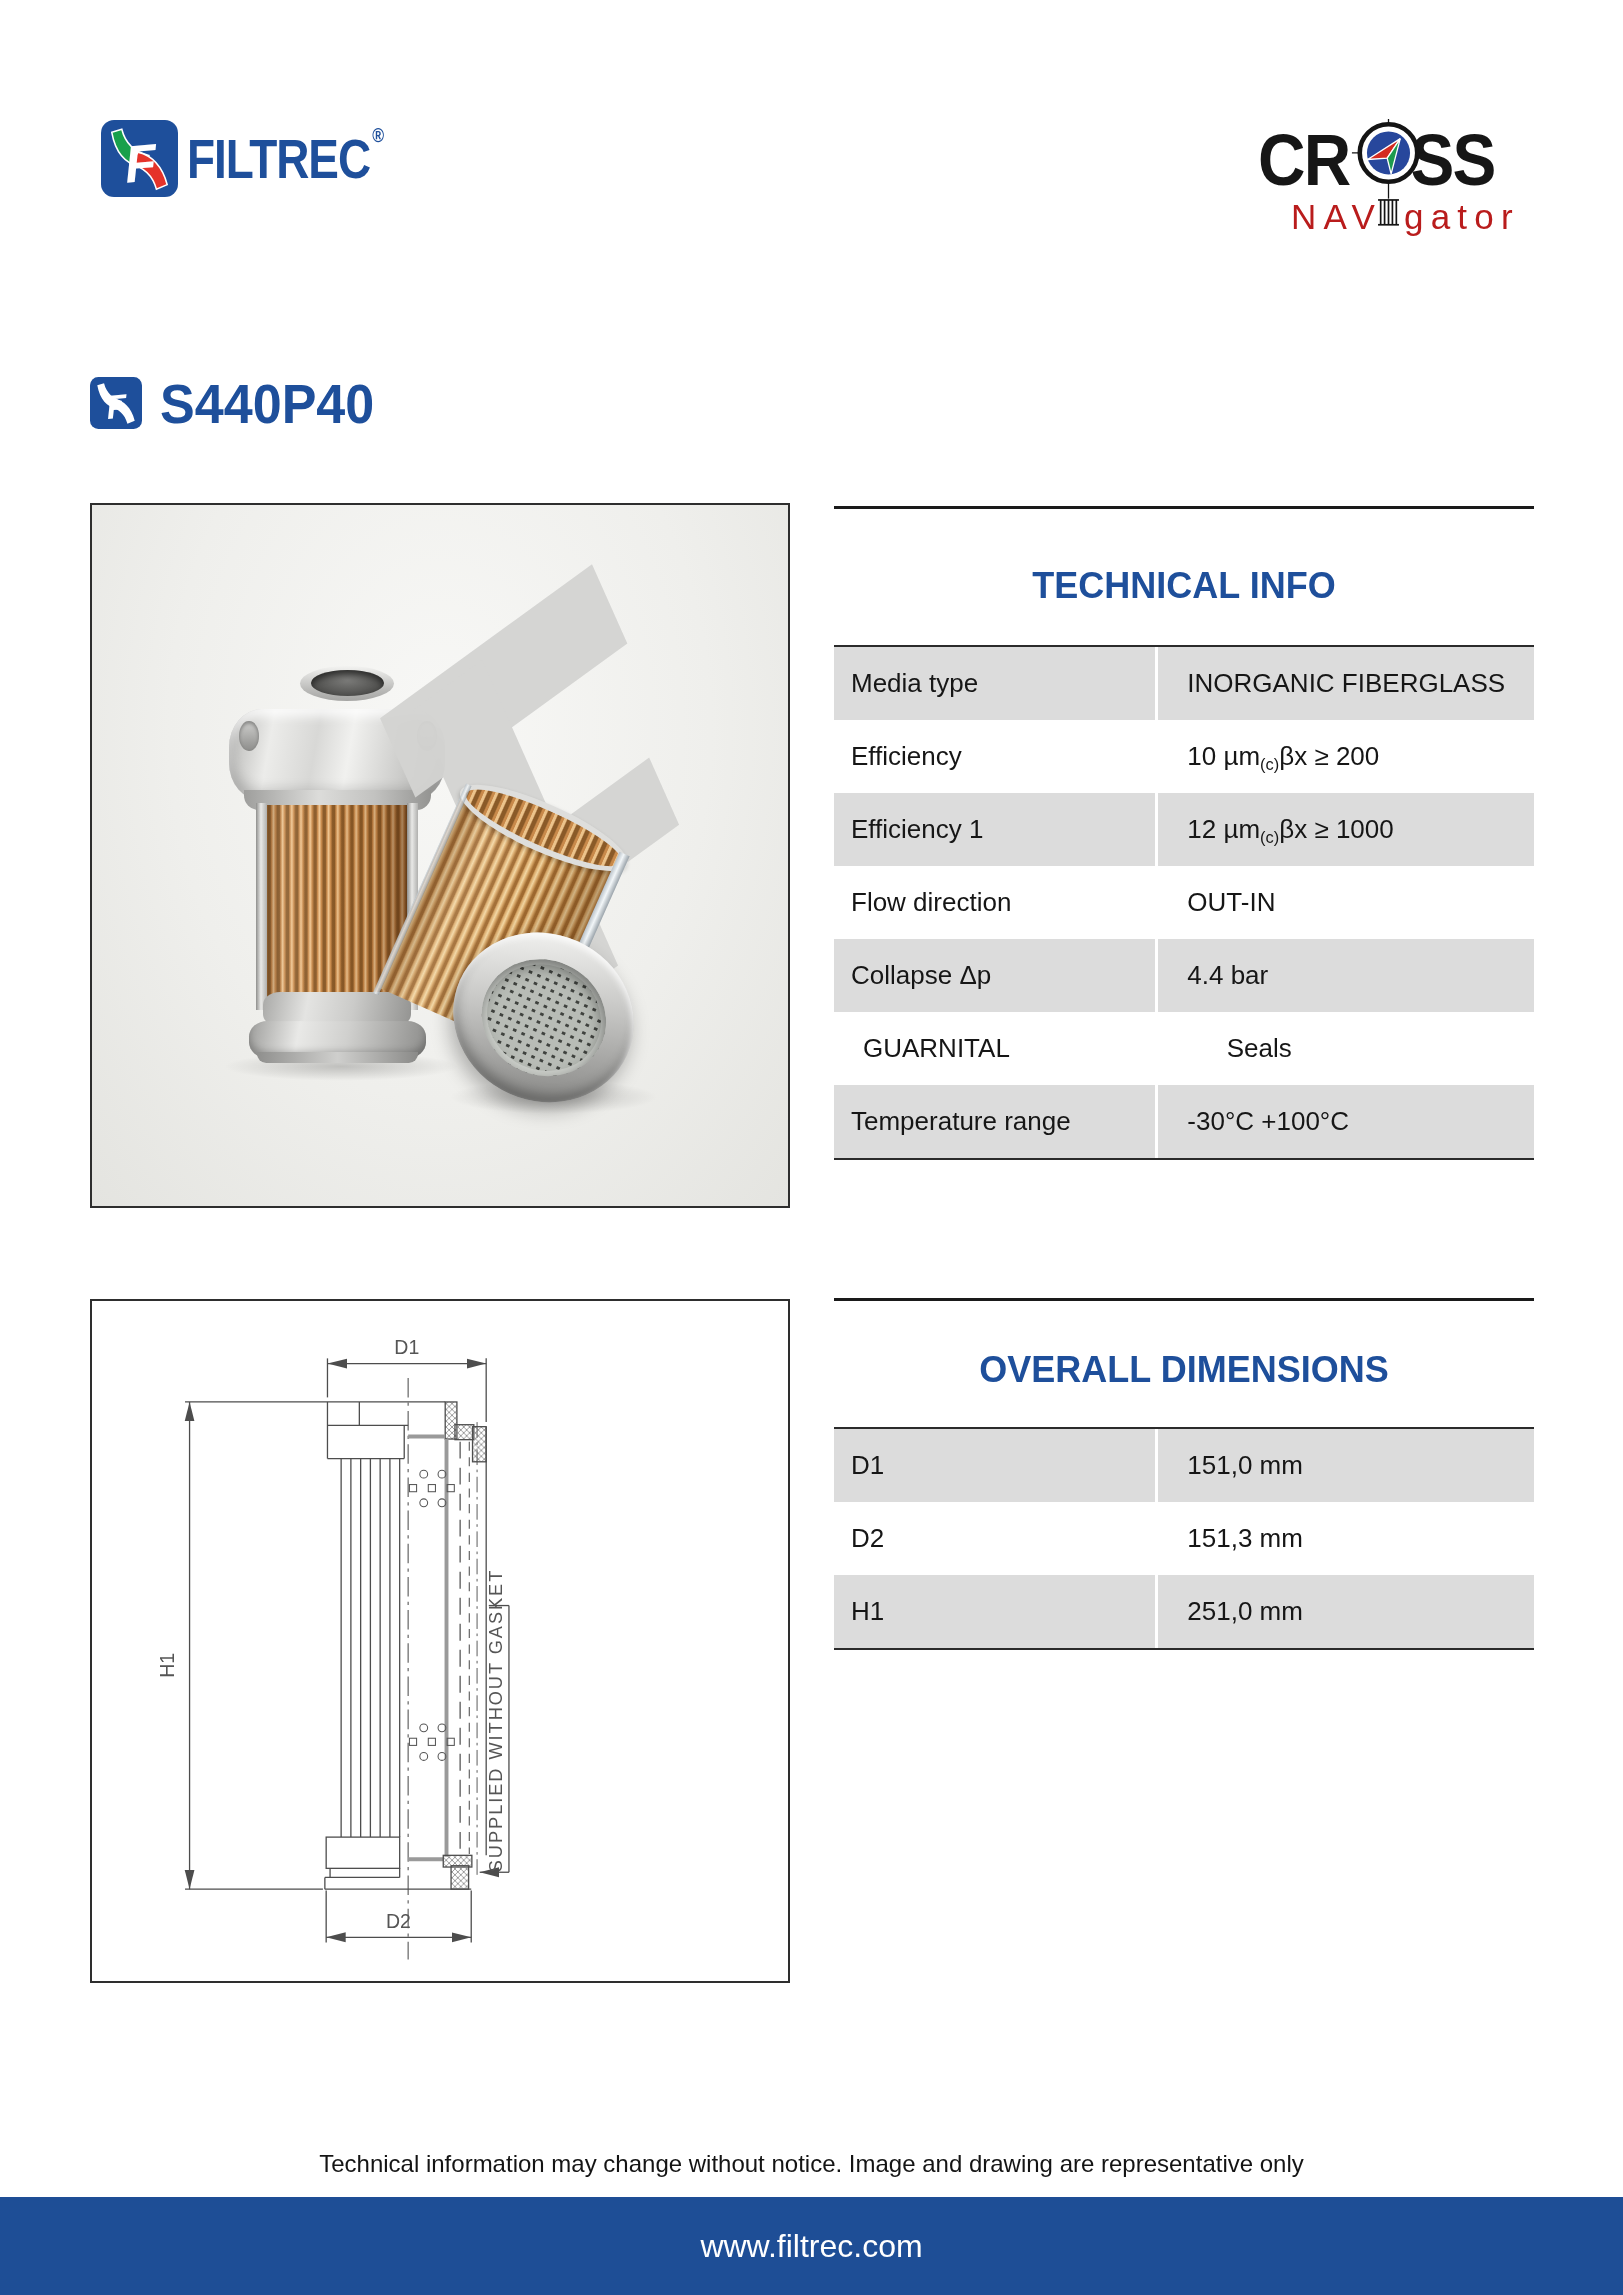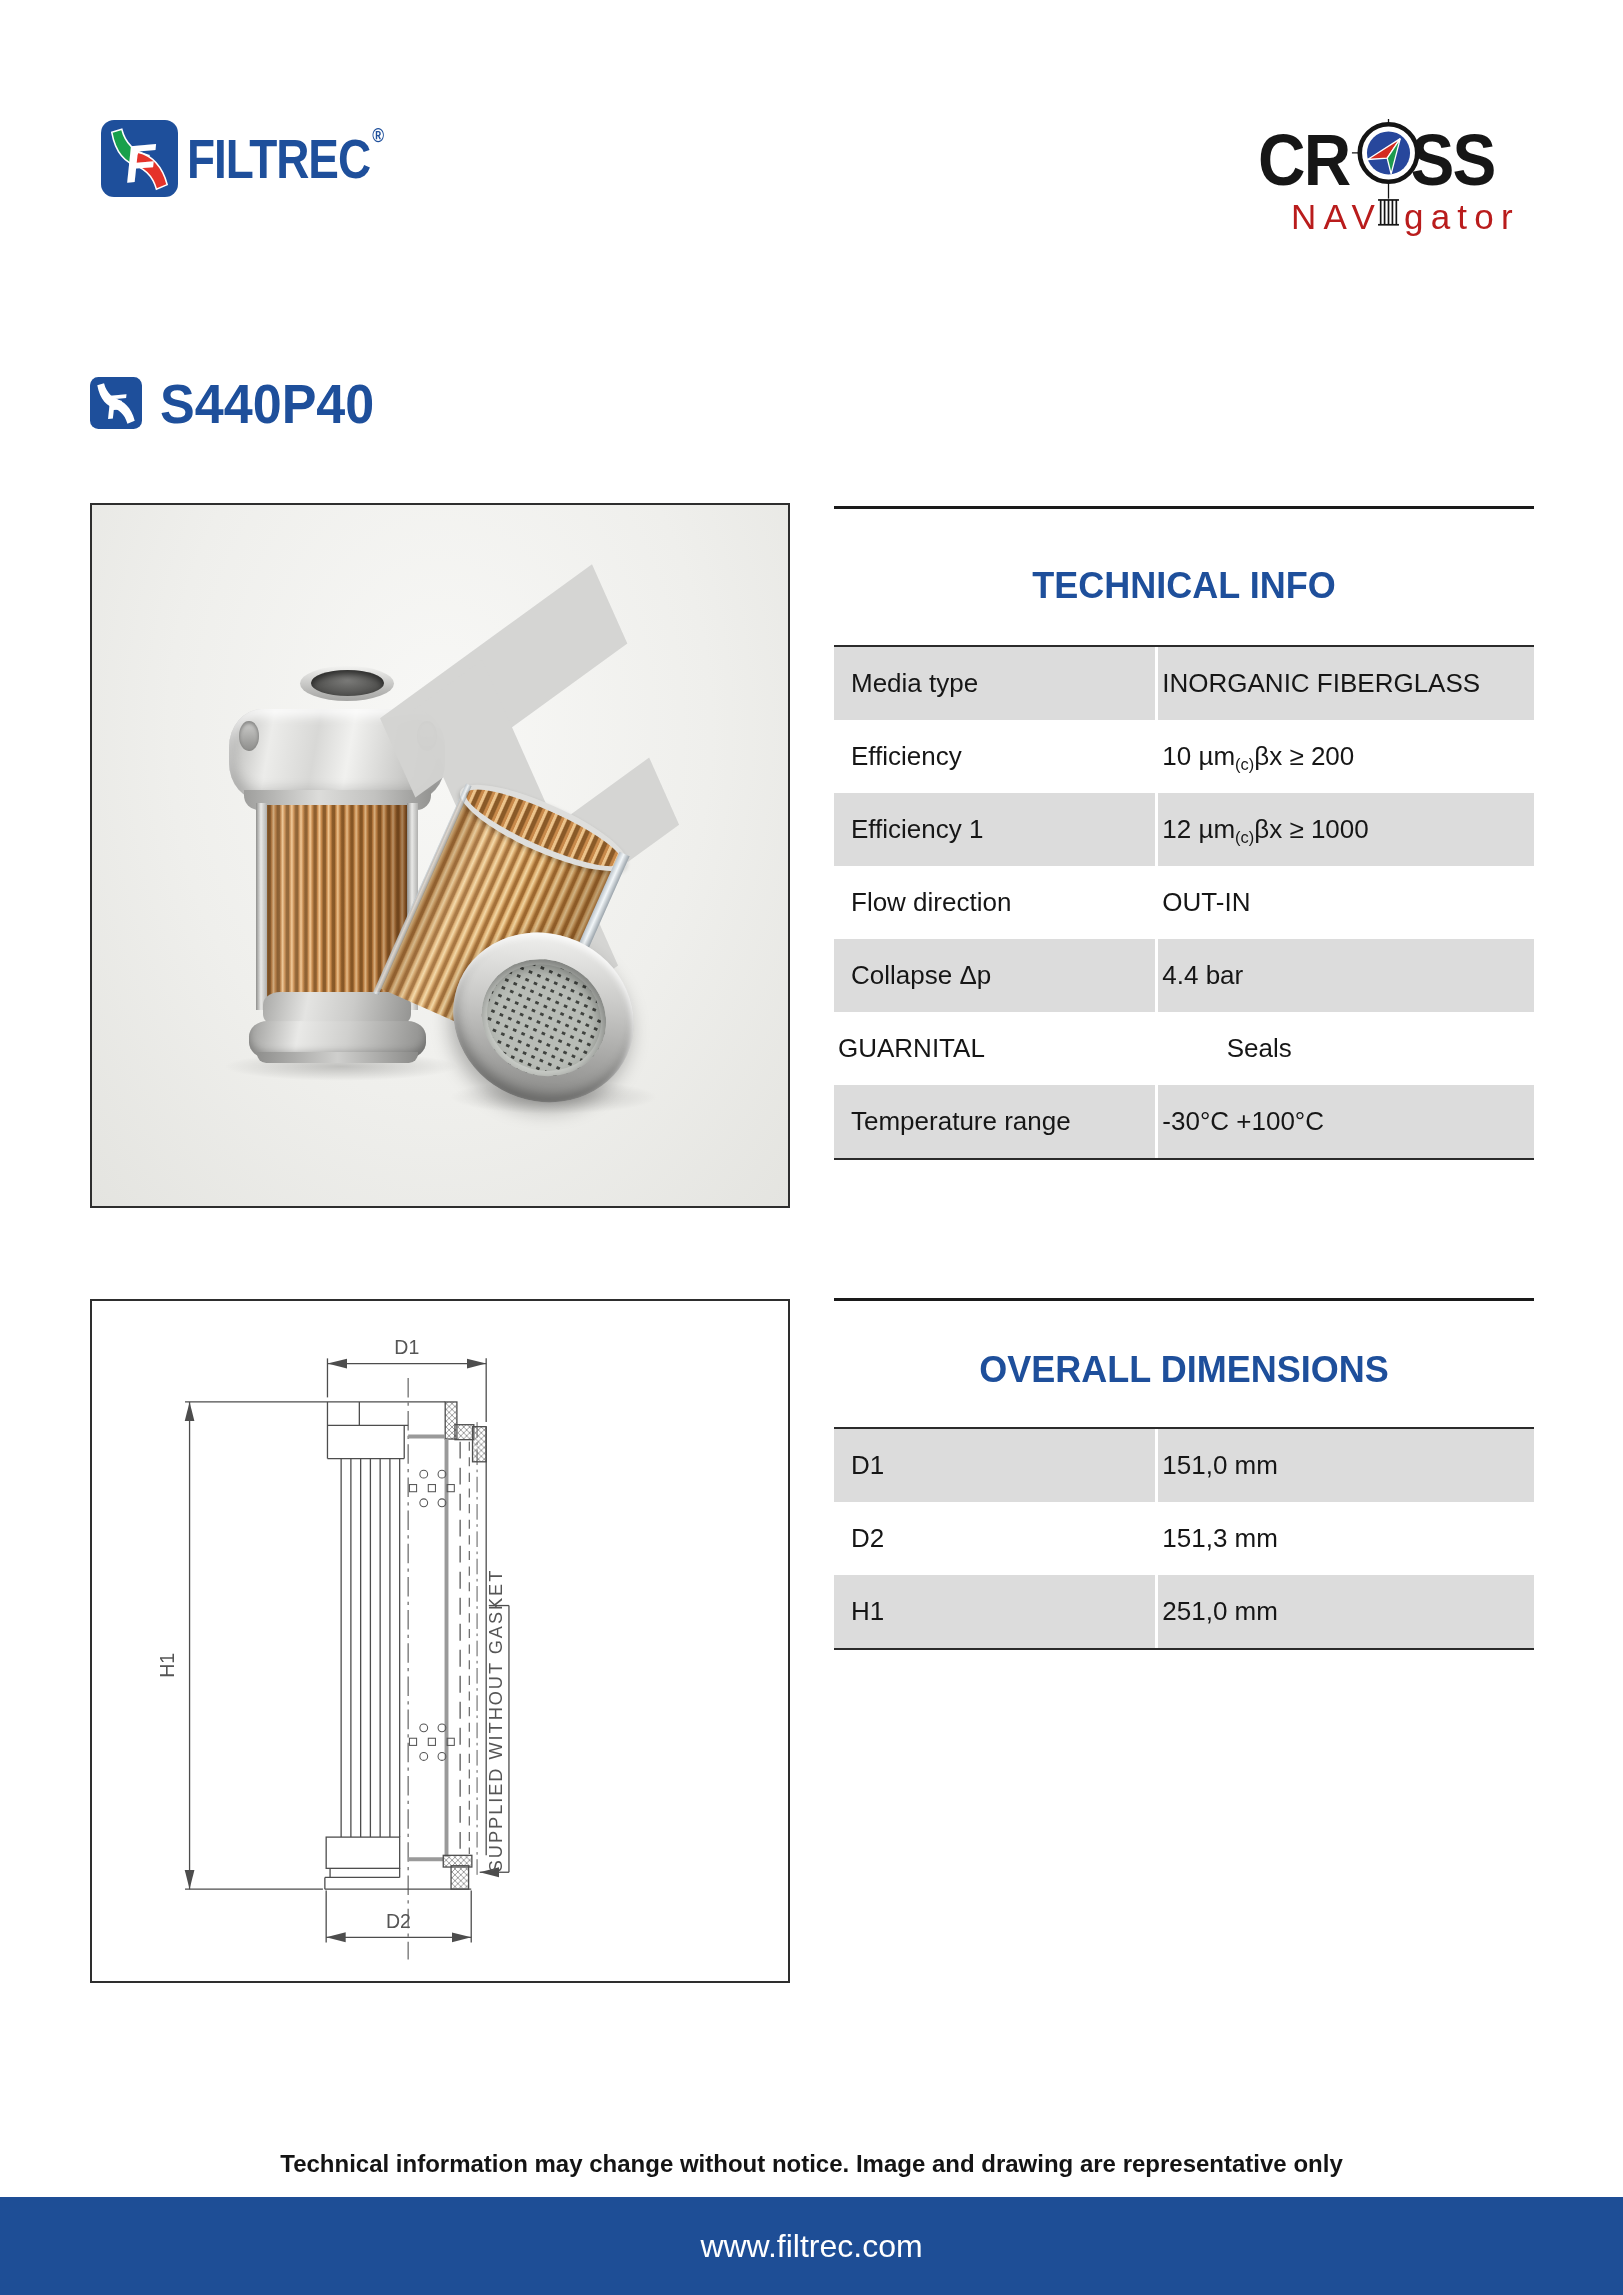--- a/index.html
+++ b/index.html
@@ -30,21 +30,21 @@
   .sec-line { position:absolute; left:834px; width:700px; height:2.6px; background:#1a1a1a; }
   .l1 { top:506px; } .l2 { top:1298px; }
   .sec-title { position:absolute; left:834px; width:700px; margin:0; text-align:center; font-size:36px; font-weight:700; color:#1e4f9b; letter-spacing:0; }
   .t1 { top:565px; } .t2 { top:1349px; }
 
   .dtable { position:absolute; left:834px; width:700px; border-top:2.6px solid #2b2b2b; border-bottom:2.6px solid #2b2b2b; }
   .tech { top:645px; } .dims { top:1427px; }
   .trow { display:flex; height:73px; }
   .cel { display:flex; align-items:center; font-size:26px; color:#161616; }
   .cel.lab { width:321px; margin-right:3.3px; padding-left:17px; }
-  .cel.val { flex:1; padding-left:4px; }
+  .cel.val { flex:1; padding-left:29px; }
   .trow.gray .cel { background:#dcdcdc; }
   .cel sub { font-size:16.4px; line-height:0; position:relative; top:7.9px; }
 
   
   .photo-frame { position:absolute; left:90px; top:503px; width:700px; height:705px; border:2px solid #2e2e2e;
                  background:radial-gradient(ellipse at 50% 32%, #f8f8f6 0%, #efefec 55%, #e4e4e0 100%); overflow:hidden; }
   .photo-frame div { position:absolute; }
   .shadow-e { border-radius:50%; background:radial-gradient(ellipse, rgba(0,0,0,.20), rgba(0,0,0,0) 70%); z-index:1; }
 
   
@@ -106,21 +106,21 @@
        background-size:9.2px 8.5px;
        box-shadow:inset 0 6.5px 14.4px rgba(0,0,0,.45), inset 0 0 0 5.2px #cdd0cb; }
 
   
   .draw-frame { position:absolute; left:90px; top:1299px; width:700px; height:684px; border:2px solid #2e2e2e; background:#fff; }
   .draw { width:100%; height:100%; display:block; }
   .draw text { font-family:"Liberation Sans", sans-serif; font-size:30px; fill:#555; }
   .draw .note-t { font-size:28px; letter-spacing:3px; fill:#555; }
 
   
-  .footer-note { position:absolute; left:0; top:2150px; width:1623px; text-align:center; font-size:24px; color:#141414;font-weight:bold; }
+  .footer-note { position:absolute; left:0; top:2150px; width:1623px; text-align:center; font-size:24px; color:#141414; }
   .url-bar { position:absolute; left:0; top:2197px; width:1623px; height:98px; background:#1e4e96; }
   .url { display:block; width:100%; text-align:center; line-height:98px; font-size:32px; color:#ffffff; text-decoration:none; }
 </style>
 </head>
 <body>
 
 <div class="page">
 
   <div class="brand-logo">
     <svg class="logo-mark" viewBox="0 0 100 100">

